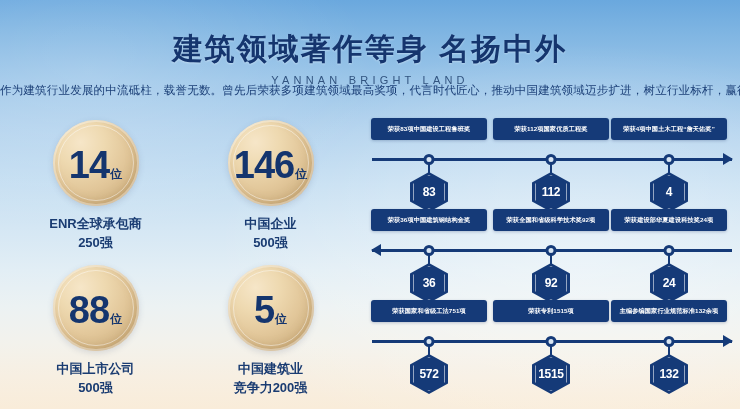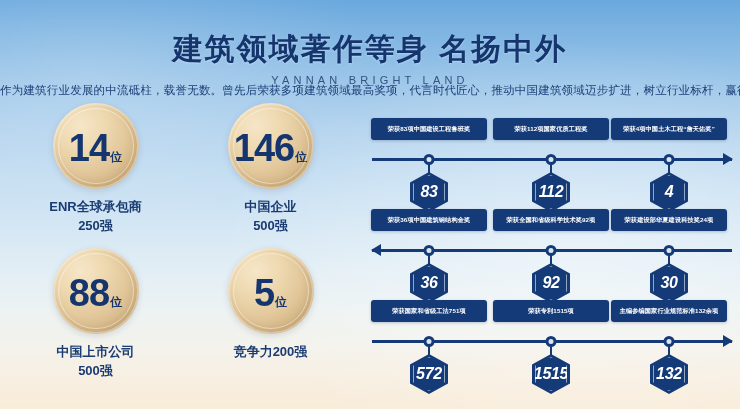--- a/index.html
+++ b/index.html
@@ -72,21 +72,21 @@
     color: #1b3f77;
     letter-spacing: 0.2px;
     line-height: 1.5;
     white-space: nowrap;
   }
 
   
   #stats {
     position: absolute;
     left: 8px;
-    top: 103px;
+    top: 120px;
     width: 350px;
     display: grid;
     grid-template-columns: 1fr 1fr;
     grid-template-rows: auto auto;
     row-gap: 12px;
   }
   .stat {
     display: flex;
     flex-direction: column;
     align-items: center;
@@ -252,26 +252,25 @@
   .tl-hex-inner {
     width: 32px;
     height: 34px;
     border: 1px solid rgba(255,255,255,0.55);
     clip-path: polygon(50% 0%, 100% 26%, 100% 74%, 50% 100%, 0% 74%, 0% 26%);
     display: flex;
     align-items: center;
     justify-content: center;
   }
   .tl-hex-num {
-    font-size: 16px;
+    font-size: 12px;
     font-weight: 800;
     color: #ffffff;
     letter-spacing: -0.3px;
     line-height: 1;
-    font-style: italic;
   }
 </style>
 </head>
 <body>
 
 <div id="stage">
   <div id="wash"></div>
 
   <div id="header">
     <div id="title">建筑领域著作等身  名扬中外</div>
@@ -322,20 +321,21 @@
     </div>
 
     <div class="stat">
       <div class="coin">
         <div class="coin-inner">
           <span class="coin-num">5</span>
           <span class="coin-unit">位</span>
         </div>
       </div>
       <div class="stat-label">
+        <div>中国建筑业</div>
         <div>竞争力200强</div>
       </div>
     </div>
 
   </div>
 
   <div id="timelines">
 
     <div class="tl-row">
       <div class="tl-axis"></div>
@@ -400,21 +400,21 @@
           </div>
         </div>
       </div>
 
       <div class="tl-node" style="left:297px;">
         <div class="tl-card">荣获建设部华夏建设科技奖24项</div>
         <div class="tl-ring"></div>
         <div class="tl-stem"></div>
         <div class="tl-hex">
           <div class="tl-hex-inner">
-            <span class="tl-hex-num">30</span>
+            <span class="tl-hex-num">24</span>
           </div>
         </div>
       </div>
     </div>
 
     <div class="tl-row">
       <div class="tl-axis"></div>
       <div class="tl-arrow right"></div>
 
       <div class="tl-node" style="left:57px;">

